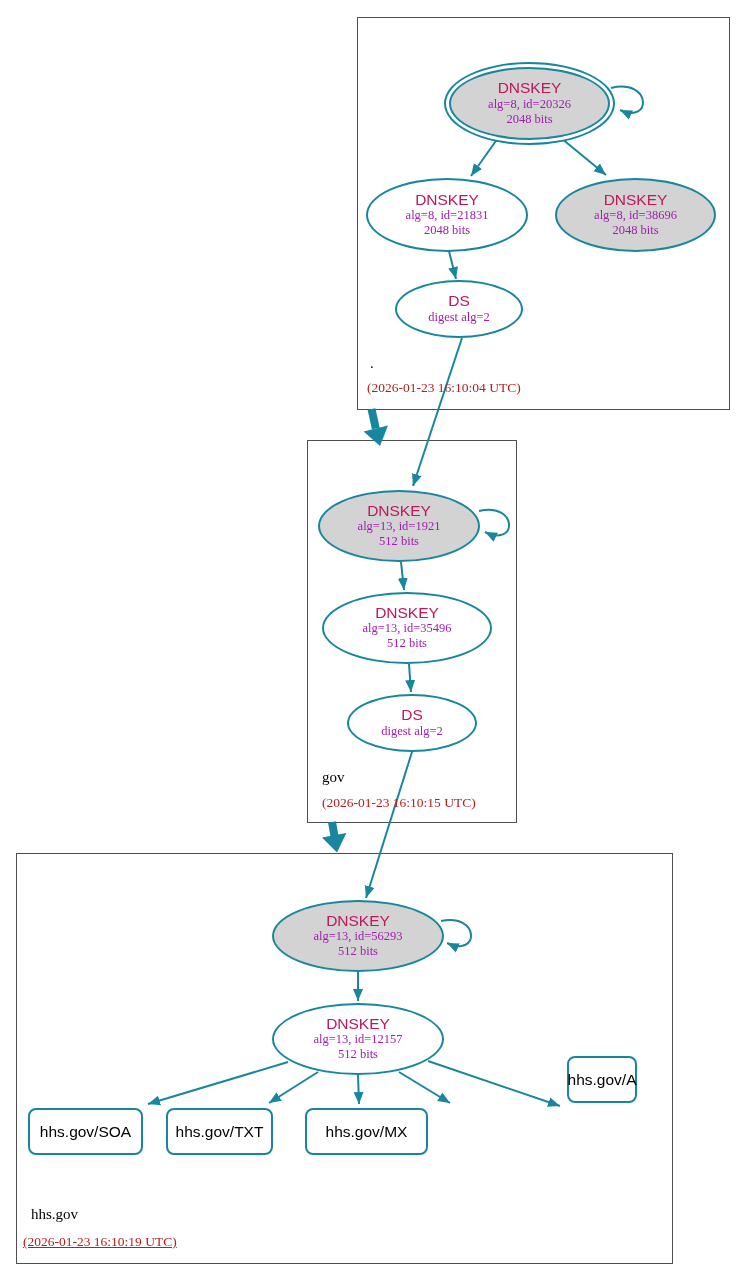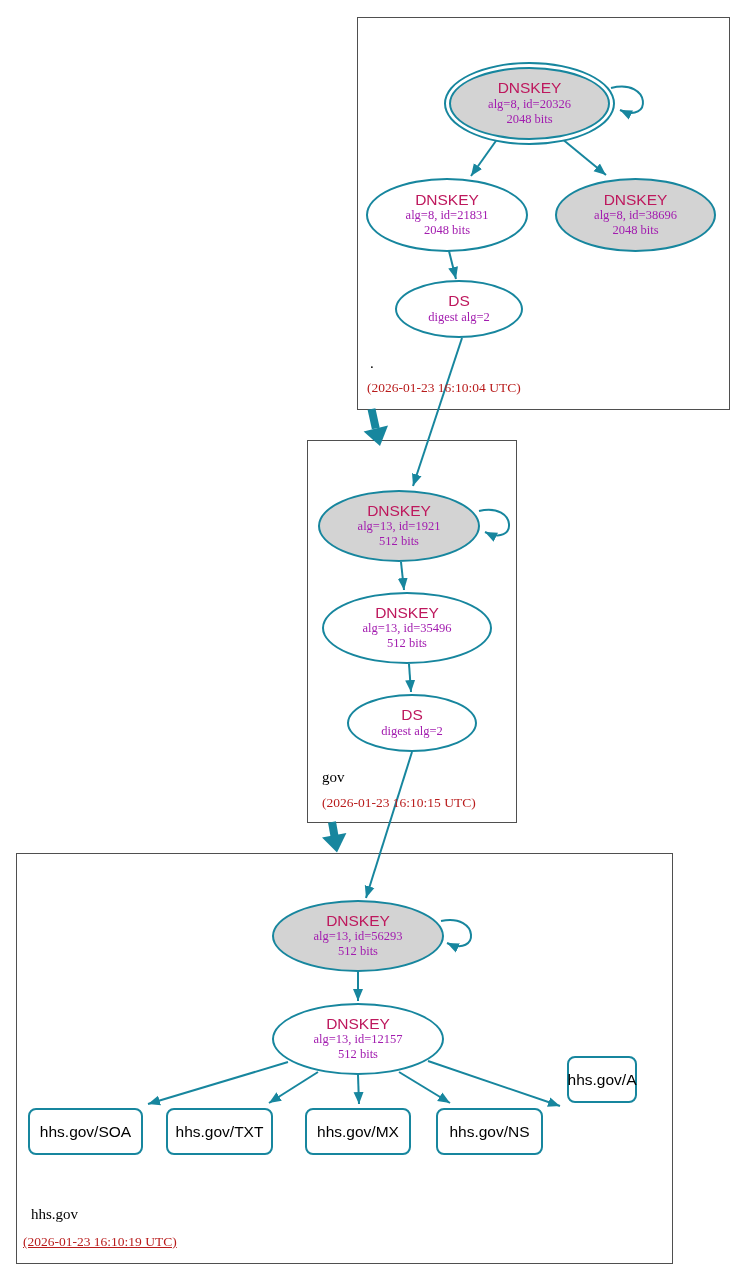--- a/index.html
+++ b/index.html
@@ -210,17 +210,16 @@
   </div>
 
   <div class="node ellipse" style="left:272px;top:1003px;width:172px;height:72px;">
     <div class="node-title">DNSKEY</div>
     <div class="node-detail">alg=13, id=12157</div>
     <div class="node-size">512 bits</div>
   </div>
 
   <div class="rrset" style="left:28px;top:1108px;width:115px;height:47px;">hhs.gov/SOA</div>
   <div class="rrset" style="left:166px;top:1108px;width:107px;height:47px;">hhs.gov/TXT</div>
-  <div class="rrset" style="left:305px;top:1108px;width:106px;height:47px;">hhs.gov/MX</div>
-  <div class="rrset" style="left:436px;top:1108px;width:107px;height:47px;">hhs.gov/NS</div>
+  <div class="rrset" style="left:305px;top:1108px;width:123px;height:47px;">hhs.gov/MX</div>
   <div class="rrset" style="left:567px;top:1056px;width:70px;height:47px;">hhs.gov/A</div>
 
 </div>
 
 </body></html>

